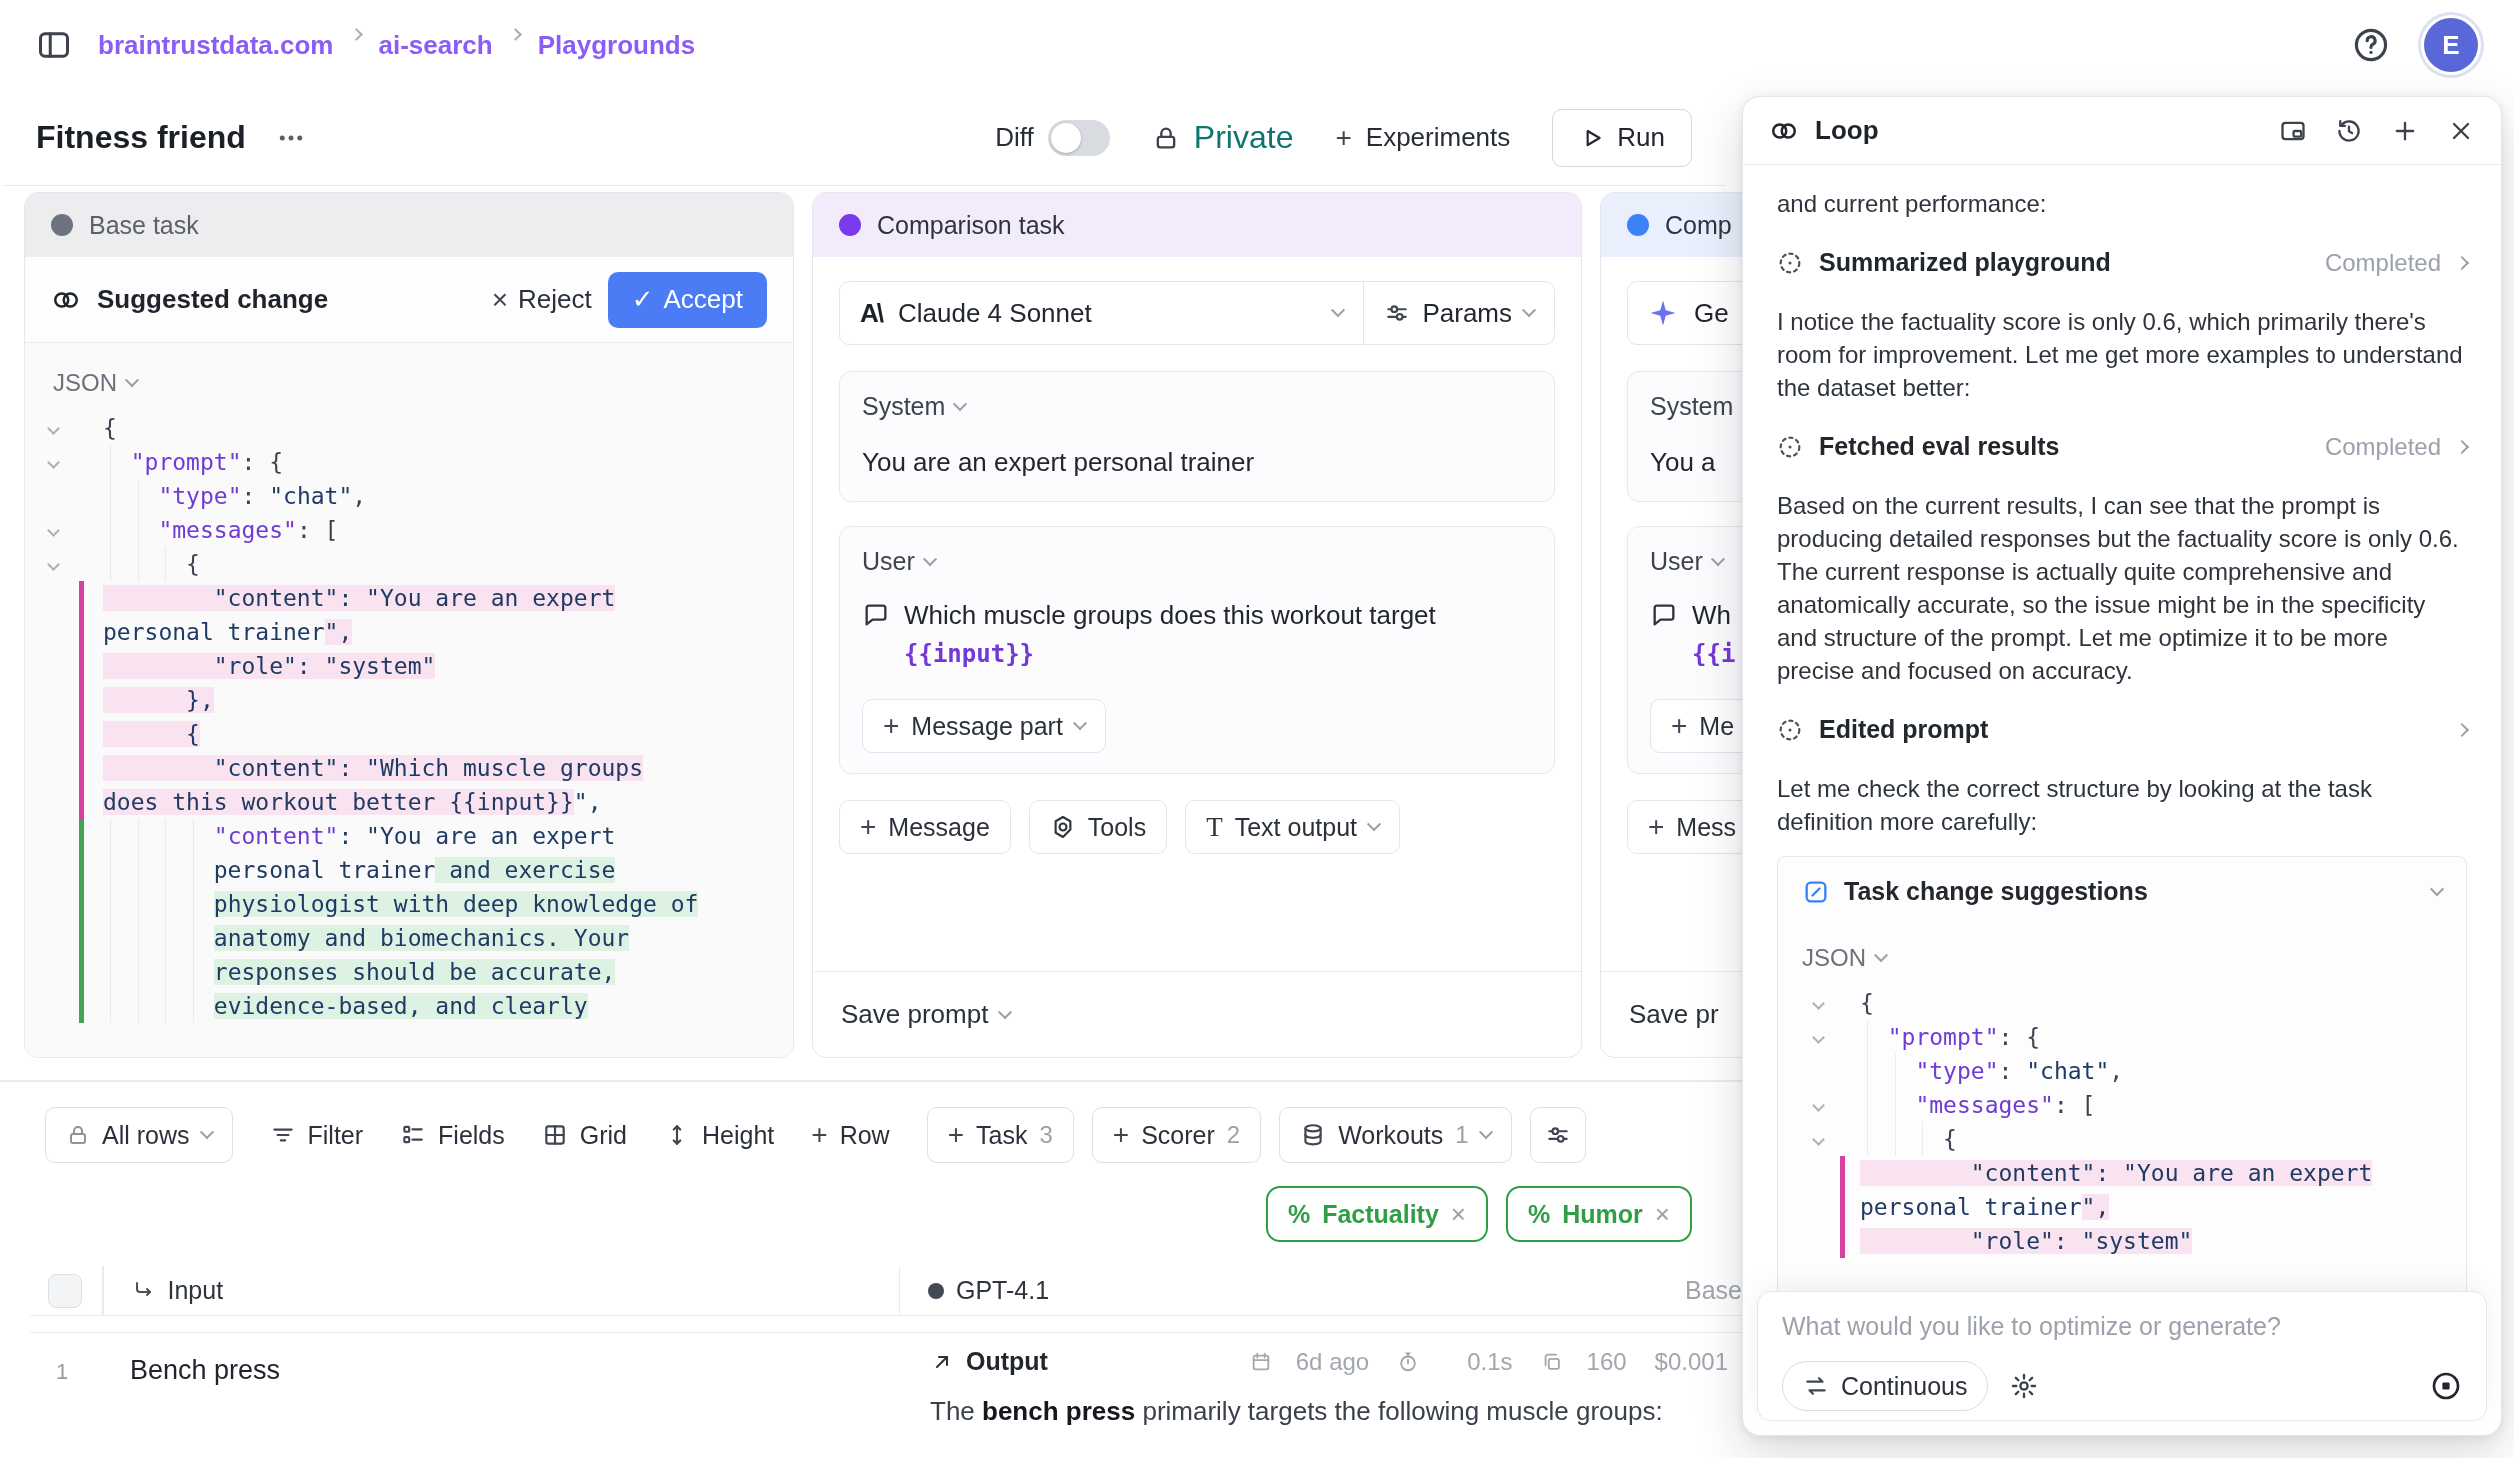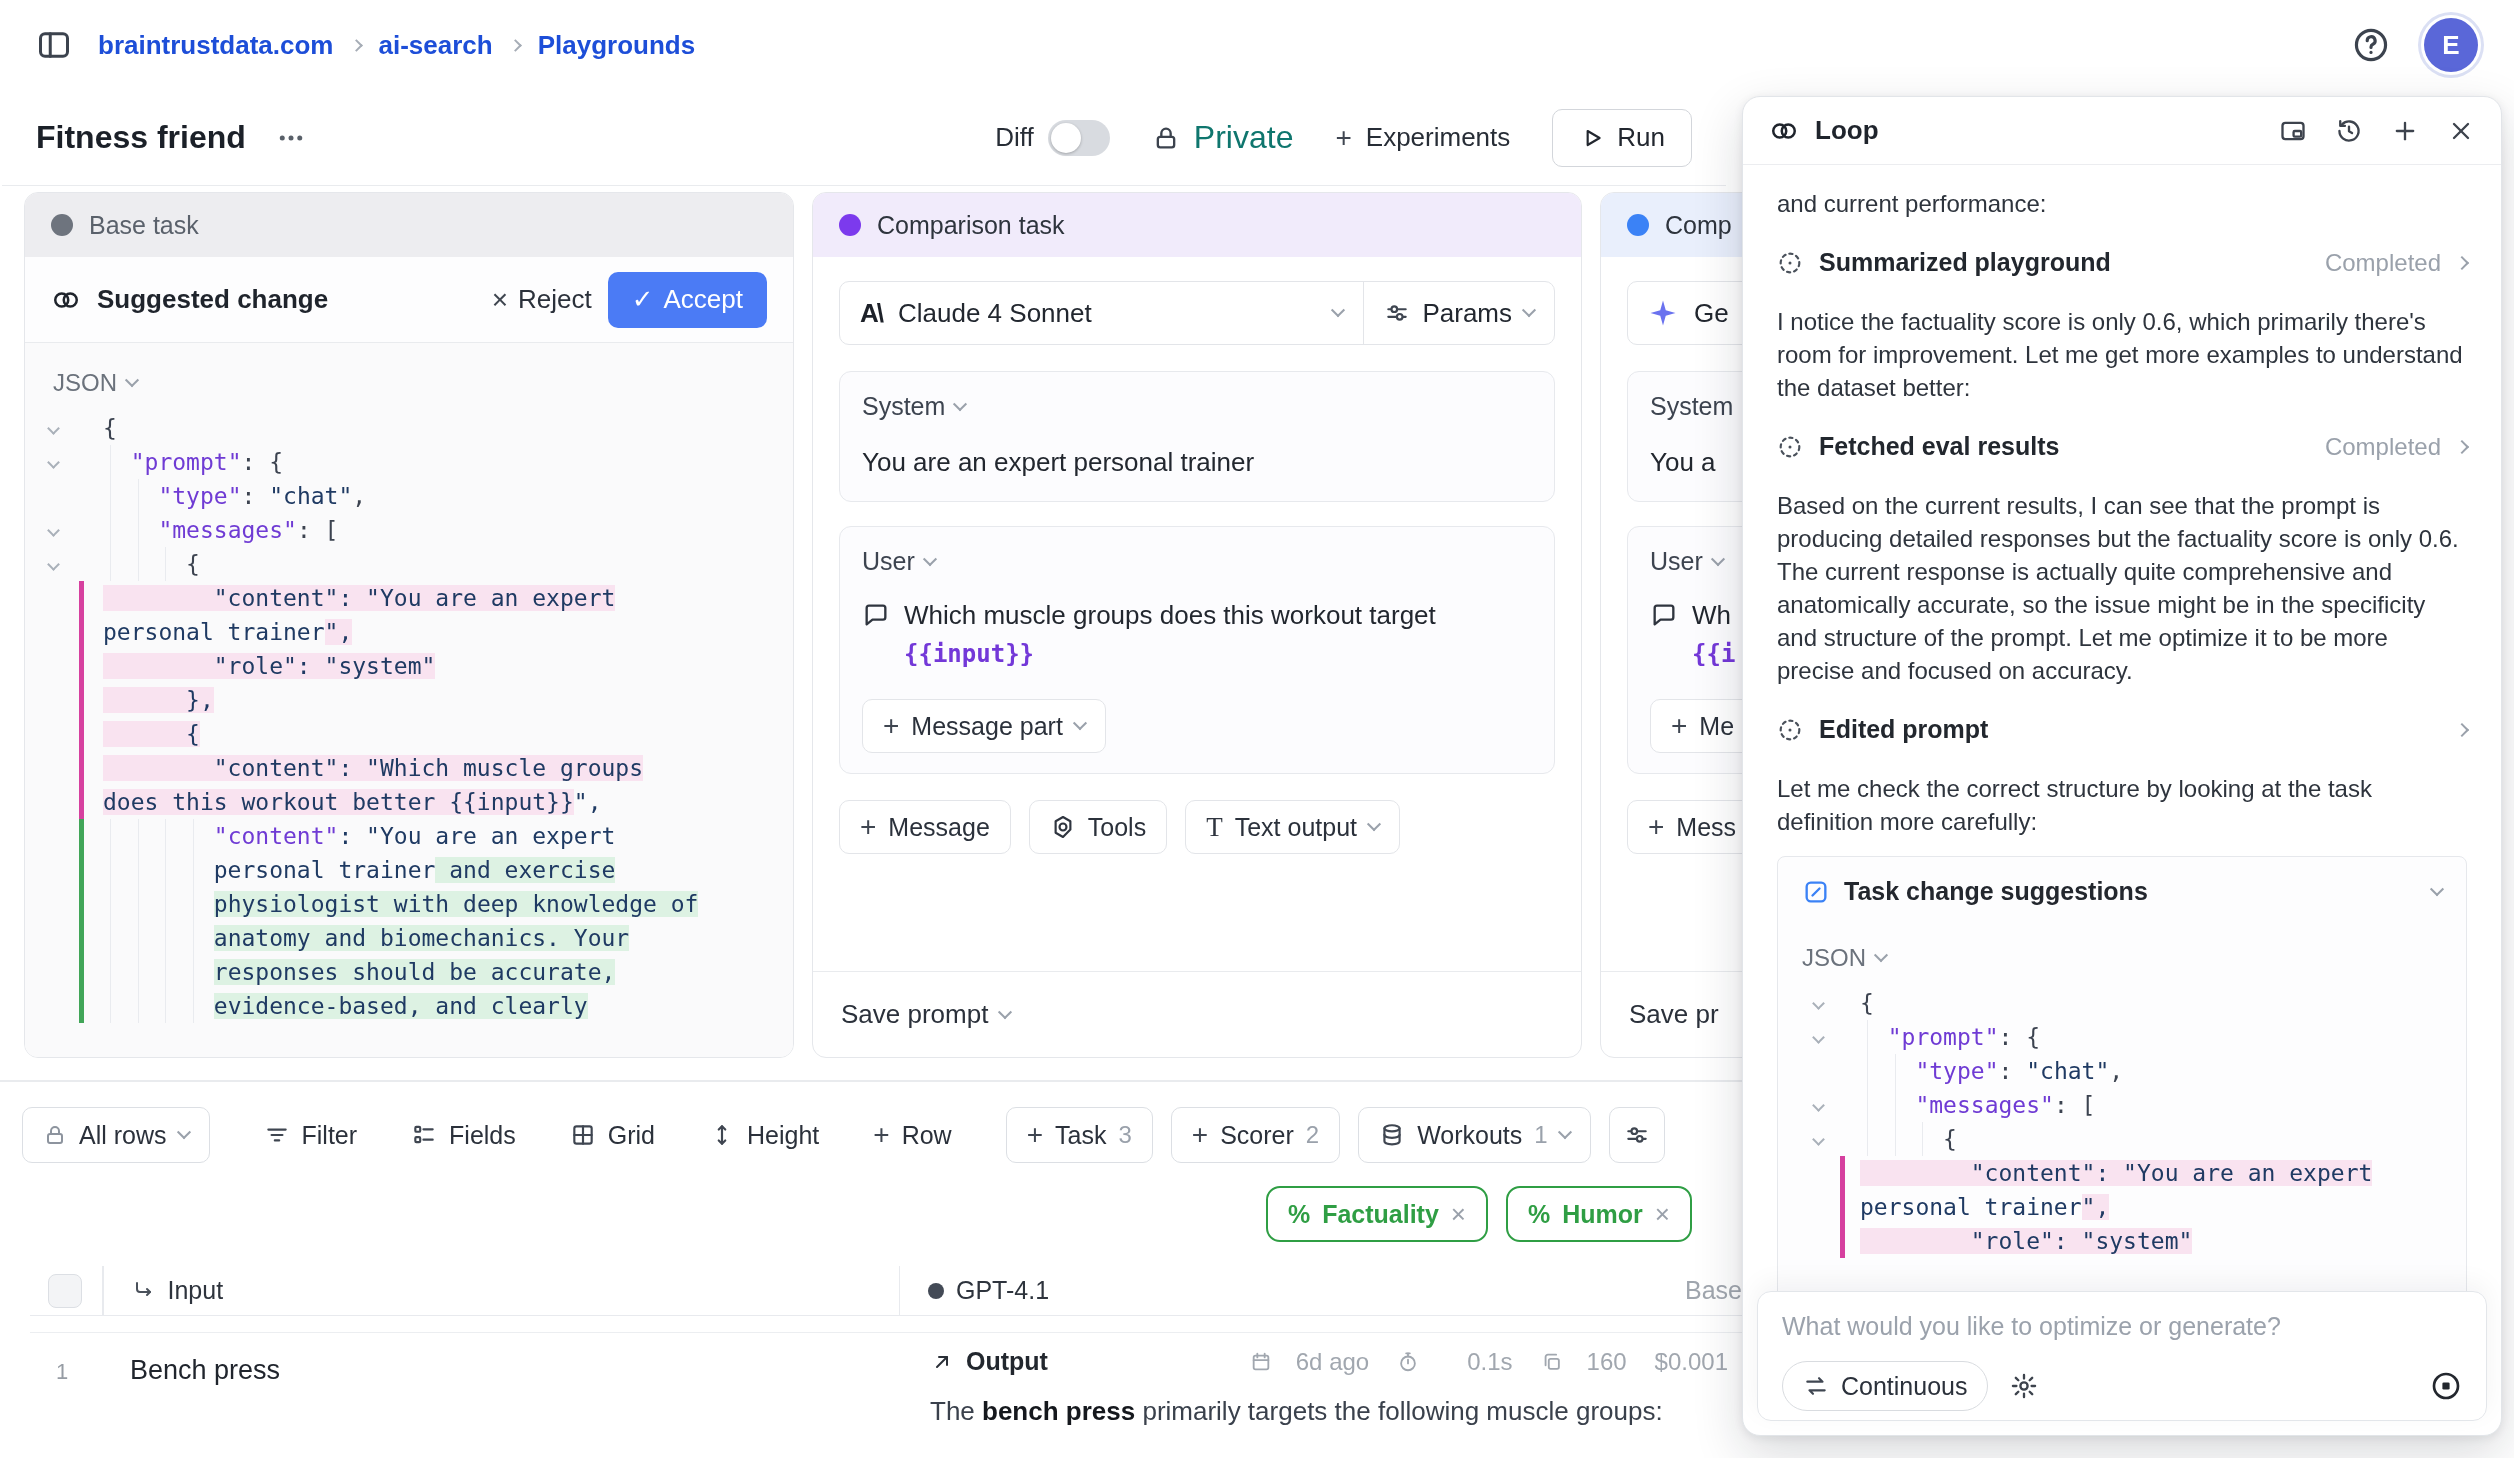--- a/index.html
+++ b/index.html
@@ -5,21 +5,21 @@
   *{box-sizing:border-box;margin:0;padding:0}
   html,body{width:2514px;height:1458px;overflow:hidden}
   body{font-family:"Liberation Sans",sans-serif;background:#fff;color:#22272f;position:relative}
   svg{display:block}
   .ic{stroke:currentColor;fill:none;stroke-width:2;stroke-linecap:round;stroke-linejoin:round}
   .chev{display:inline-block;width:10px;height:10px;border-right:2.2px solid #9aa1ab;border-bottom:2.2px solid #9aa1ab;transform:rotate(45deg) translate(-2px,-2px)}
   .chev.r{transform:rotate(-45deg)}
   .spacer{flex:1}
   
   #topbar{position:absolute;left:0;top:0;width:2514px;height:90px;display:flex;align-items:center;padding:0 36px}
-  .crumbs{display:flex;align-items:center;gap:18px;font-size:26px;font-weight:600;color:#1d4ed8}
+  .crumbs{display:flex;gap:18px;font-size:26px;font-weight:600;color:#8b5cf6}
   .crumb-sep{width:9px;height:9px;border-right:2.2px solid #a6adb6;border-bottom:2.2px solid #a6adb6;transform:rotate(-45deg)}
   #topbar .right{margin-left:auto;display:flex;align-items:center;gap:34px}
   .avatar{width:54px;height:54px;border-radius:50%;display:flex;align-items:center;justify-content:center;color:#fff;font-size:26px;font-weight:600;box-shadow:0 0 0 3px #fff,0 0 0 6px #dbe0f4}
   
   #header2{position:absolute;left:2px;top:90px;width:1724px;height:96px;display:flex;align-items:center;padding:0 34px;border-bottom:1.5px solid #e9ebee}
   #page-title{font-size:32px;font-weight:700;color:#1b2028}
   #header2 .ctrls{margin-left:auto;display:flex;align-items:center;gap:42px;font-size:26px;color:#272d36}
   .grp{display:flex;align-items:center;gap:14px}
   .toggle{width:62px;height:36px;border-radius:999px;background:#d8dbe0;position:relative}
   .toggle .knob{position:absolute;left:3px;top:3px;width:30px;height:30px;border-radius:50%;background:#fff;box-shadow:0 1px 3px rgba(0,0,0,.25)}
@@ -84,21 +84,21 @@
   .tcard{border:1.5px solid #e6e8ec;border-radius:8px;background:#fdfdfe;padding:20px 24px 10px;margin-top:16px;height:560px}
   .tcard .thead{display:flex;align-items:center;gap:14px}
   .tcard .thead .tt{font-size:25px;font-weight:600;color:#23272e}
   .tcard .fmt-row{padding-left:0;margin-top:26px}
   .loop-input{position:absolute;left:14px;right:14px;bottom:14px;height:130px;background:#fff;border:1.5px solid #e3e6ea;border-radius:14px;padding:20px 24px;z-index:10;box-shadow:0 -8px 26px rgba(18,22,40,.05)}
   .loop-input .ph{font-size:25px;color:#9ba2ac}
   .loop-input .irow{display:flex;align-items:center;margin-top:20px;color:#3d434d}
   .pill{display:flex;align-items:center;gap:12px;height:50px;padding:14px 20px;border:1.5px solid #d9dce0;border-radius:999px;background:#fff;font-size:25px;color:#2b313b}
   
   #sect-div{position:absolute;left:0;top:1080px;width:1742px;height:1.5px;background:#e9ebee}
-  #toolbar{position:absolute;left:22px;top:1106px;width:1518px;height:58px;display:flex;align-items:center;gap:54px;font-size:25px;color:#2b313b}
+  #toolbar{position:absolute;left:45px;top:1106px;width:1518px;height:58px;display:flex;align-items:center;gap:37px;font-size:25px;color:#2b313b}
   .tb-item{display:flex;align-items:center;gap:12px;white-space:nowrap;background:none;border:none;font-size:25px;color:#2b313b}
   .tb-btn{display:flex;align-items:center;gap:12px;height:56px;padding:0 20px;border:1.5px solid #dcdfe4;border-radius:10px;background:#fff;font-size:25px;color:#2b313b;white-space:nowrap}
   .cnt{color:#9aa1ab;font-size:24px}
   #toolbar .rgrp{margin-left:auto;display:flex;align-items:center;gap:18px}
   #chips{position:absolute;left:0;top:1186px;width:1692px;display:flex;justify-content:flex-end;gap:18px}
   .chip{display:flex;align-items:center;gap:12px;height:56px;padding:0 20px;border:2px solid #2f9e44;border-radius:14px;background:#fff;font-size:25px;font-weight:600;color:#2f9e44}
   .chip .x{color:#9aa1ab;font-size:26px;font-weight:400}
   
   #table{position:absolute;left:30px;top:1266px;width:1712px}
   #thead{height:50px;display:flex;align-items:center;border-bottom:1.5px solid #e8eaee}

